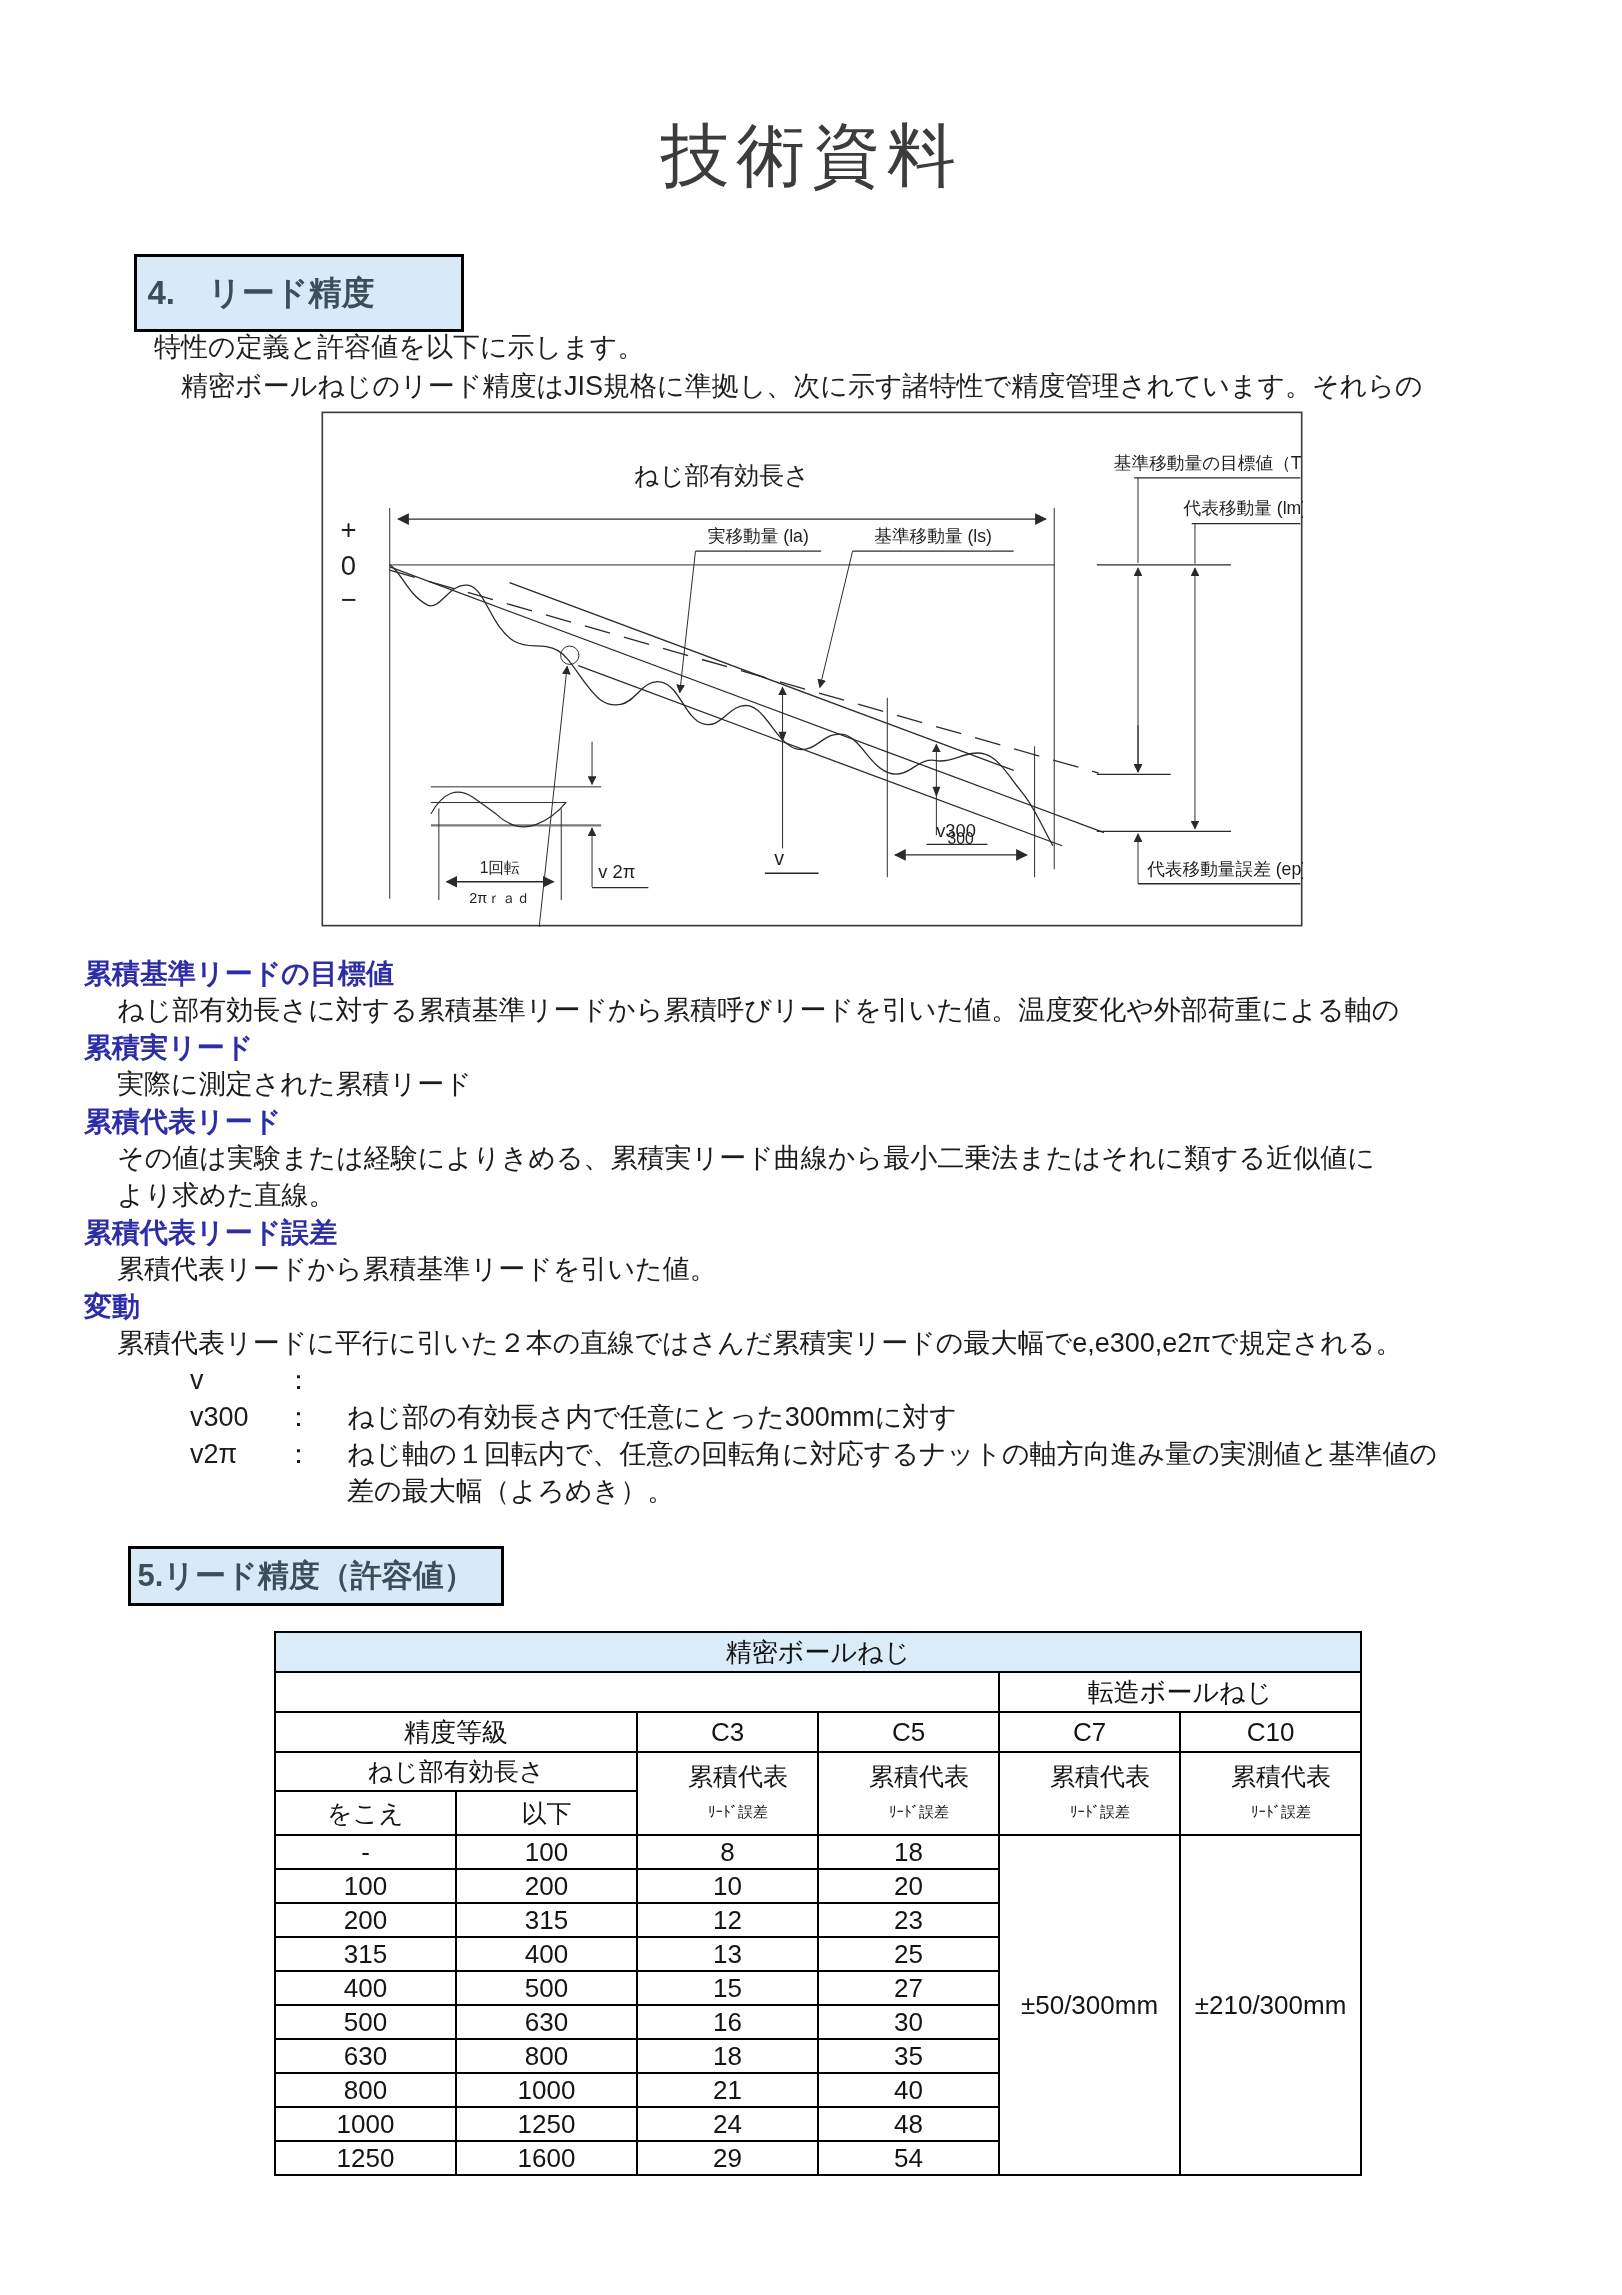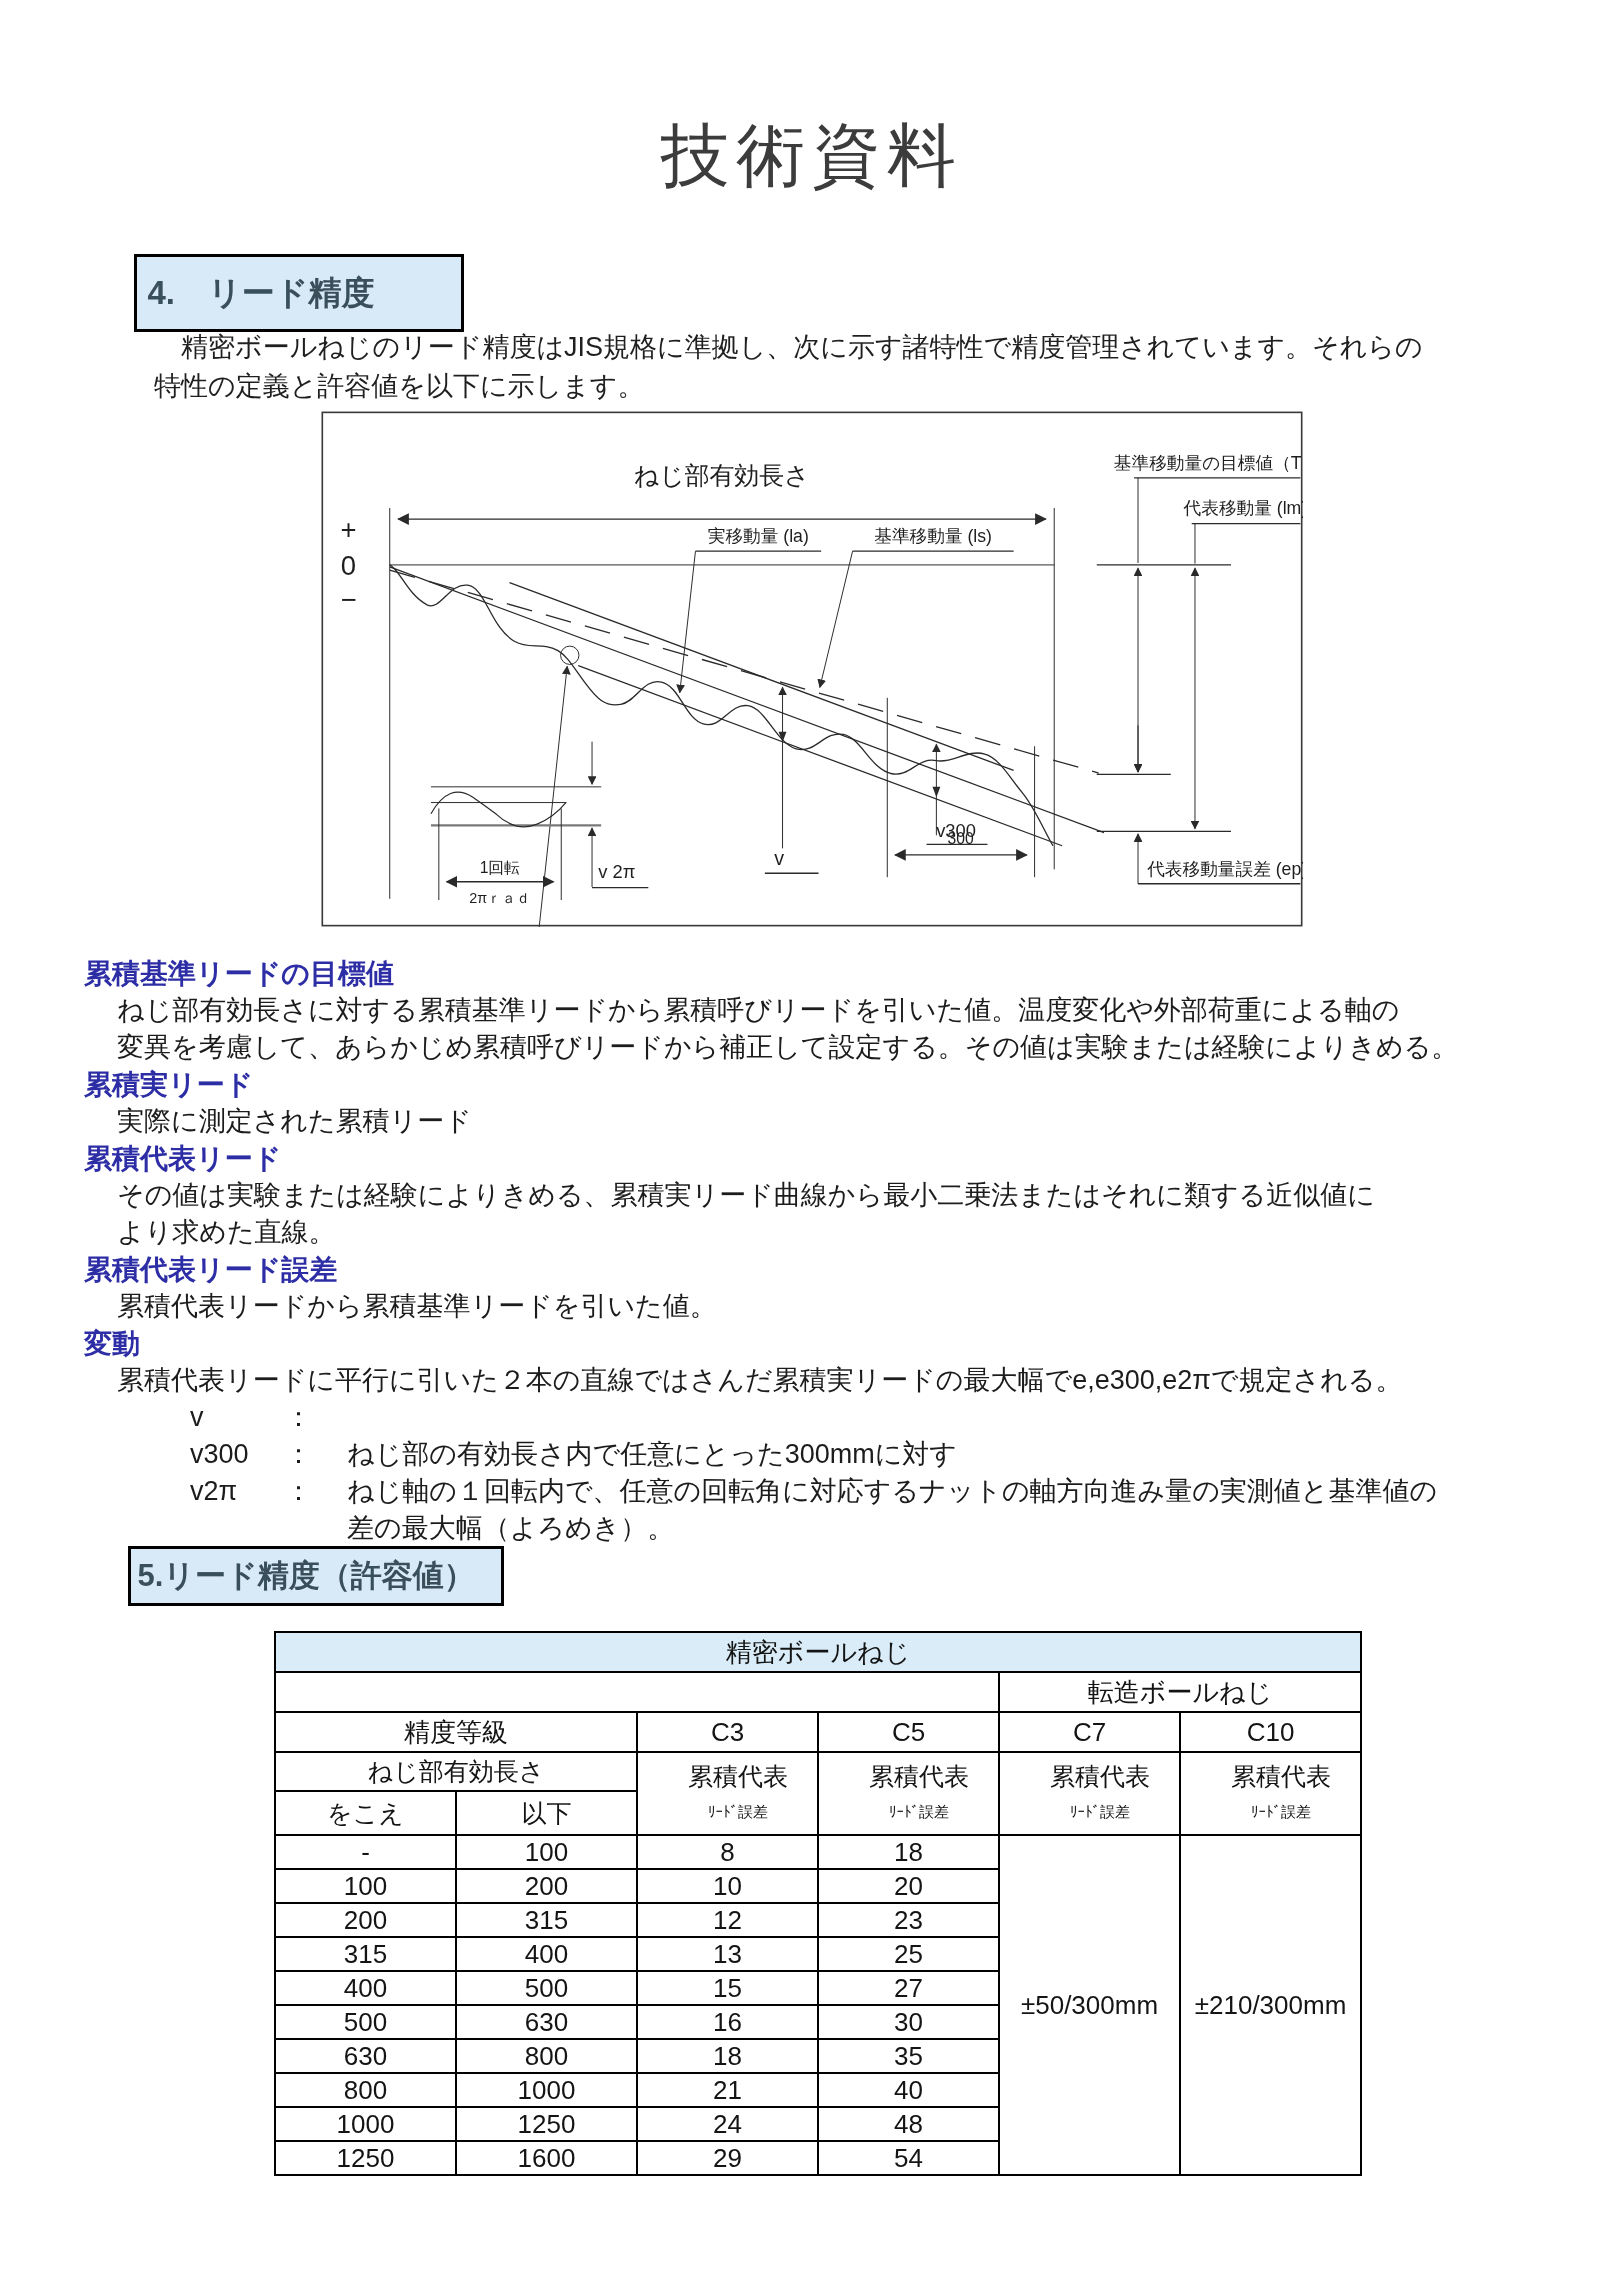--- a/index.html
+++ b/index.html
@@ -57,22 +57,22 @@
 </head>
 <body>
 
 <div class="page-title">技術資料</div>
 
 <div id="sec4-box" class="sec-box">
   <span>4.　リード精度</span>
 </div>
 
 <div class="intro">
+  <div>特性の定義と許容値を以下に示します。</div>
   <div>　精密ボールねじのリード精度はJIS規格に準拠し、次に示す諸特性で精度管理されています。それらの</div>
-  <div>特性の定義と許容値を以下に示します。</div>
 </div>
 
 <div class="diagram">
 <svg width="982" height="516" viewBox="0 0 1500 788" xmlns="http://www.w3.org/2000/svg">
   <defs>
     <marker id="ah" viewBox="0 0 10 10" refX="9" refY="5" markerWidth="9" markerHeight="9" orient="auto-start-reverse">
       <path d="M0,0 L10,5 L0,10 z" fill="#2a2a2a"></path>
     </marker>
   </defs>
 
@@ -156,21 +156,20 @@
   <line x1="414" y1="505" x2="414" y2="570" stroke="#2a2a2a" stroke-width="1.5" marker-end="url(#ah)"></line>
   <line x1="414" y1="727" x2="414" y2="637" stroke="#2a2a2a" stroke-width="1.5" marker-end="url(#ah)"></line>
   <text x="452" y="713" font-size="28" text-anchor="middle">v 2π</text>
   <line x1="414" y1="728" x2="500" y2="728" stroke="#2a2a2a" stroke-width="2"></line>
 </svg>
 </div>
 
 <div class="defs">
   <div class="term">累積基準リードの目標値</div>
   <div class="def-line">ねじ部有効長さに対する累積基準リードから累積呼びリードを引いた値。温度変化や外部荷重による軸の</div>
-  <div class="def-line">変異を考慮して、あらかじめ累積呼びリードから補正して設定する。その値は実験または経験によりきめる。</div>
 
   <div class="term">累積実リード</div>
   <div class="def-line">実際に測定された累積リード</div>
 
   <div class="term">累積代表リード</div>
   <div class="def-line">その値は実験または経験によりきめる、累積実リード曲線から最小二乗法またはそれに類する近似値に</div>
   <div class="def-line">より求めた直線。</div>
 
   <div class="term">累積代表リード誤差</div>
   <div class="def-line">累積代表リードから累積基準リードを引いた値。</div>

